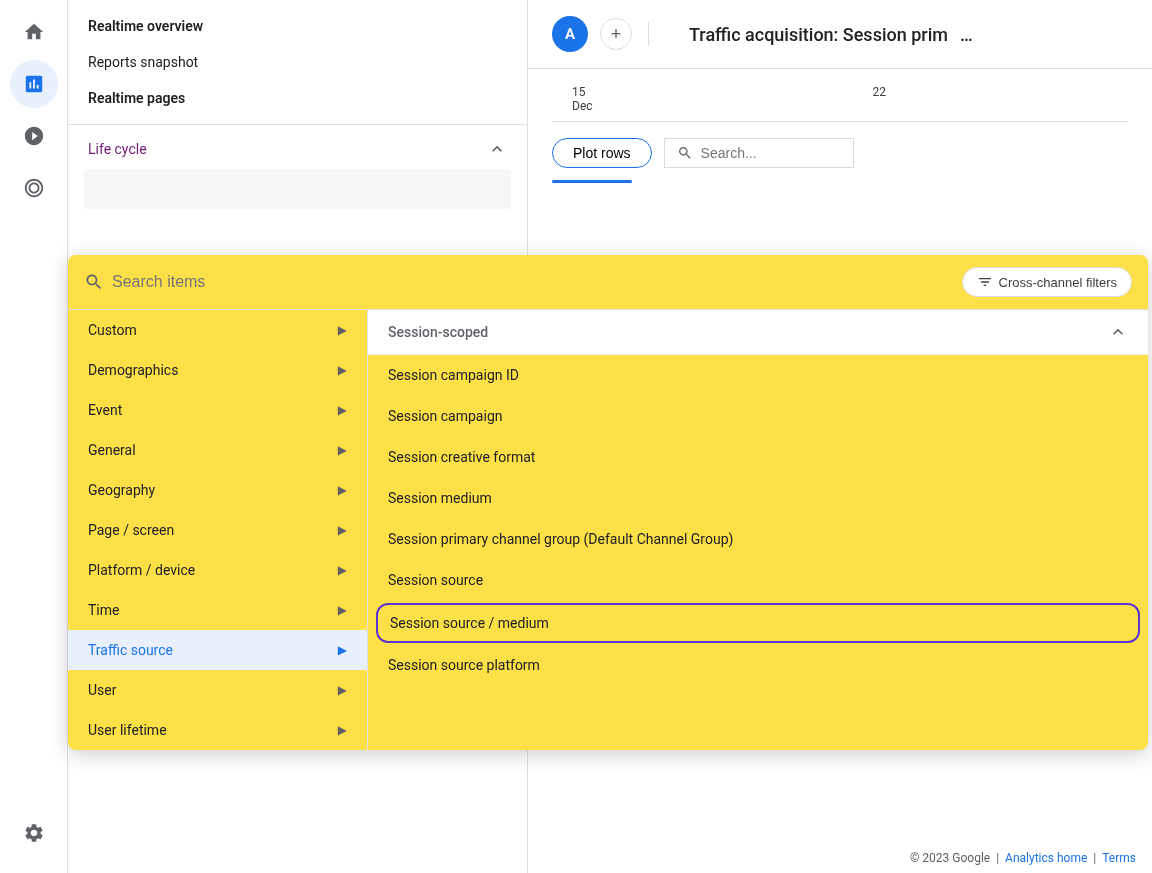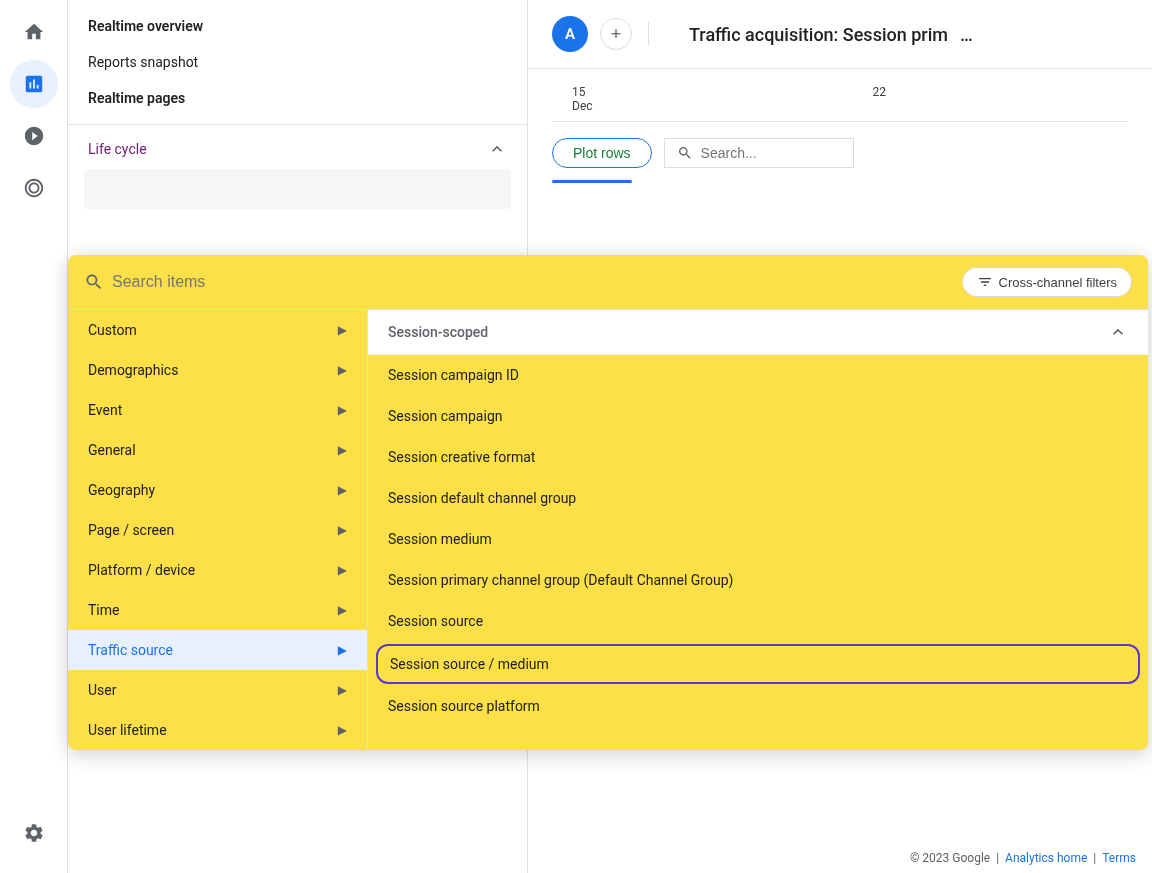--- a/index.html
+++ b/index.html
@@ -231,21 +231,21 @@
       display: flex;
       align-items: center;
       gap: 12px;
       margin-top: 16px;
     }
     .plot-rows-btn {
       padding: 6px 20px;
       border: 1px solid #1a73e8;
       border-radius: 20px;
       font-size: 14px;
-      color: #15803d;
+      color: #000000;
       background: #fff;
       cursor: pointer;
       font-weight: 500;
     }
     .search-box {
       display: flex;
       align-items: center;
       gap: 8px;
       border: 1px solid #dadce0;
       border-radius: 0;
@@ -449,23 +449,20 @@
       <div class="right-item">
         <span>Session campaign ID</span>
       </div>
       <div class="right-item">
         <span>Session campaign</span>
       </div>
       <div class="right-item">
         <span>Session creative format</span>
       </div>
       <div class="right-item">
-        <span>Session default channel group</span>
-      </div>
-      <div class="right-item">
         <span>Session medium</span>
       </div>
       <div class="right-item">
         <span>Session primary channel group (Default Channel Group)</span>
       </div>
       <div class="right-item">
         <span>Session source</span>
       </div>
       <div class="right-item selected" style="border:2px solid #5c35cc;border-radius:12px;margin:2px 8px;padding:10px 12px;">
         <span>Session source / medium</span>

